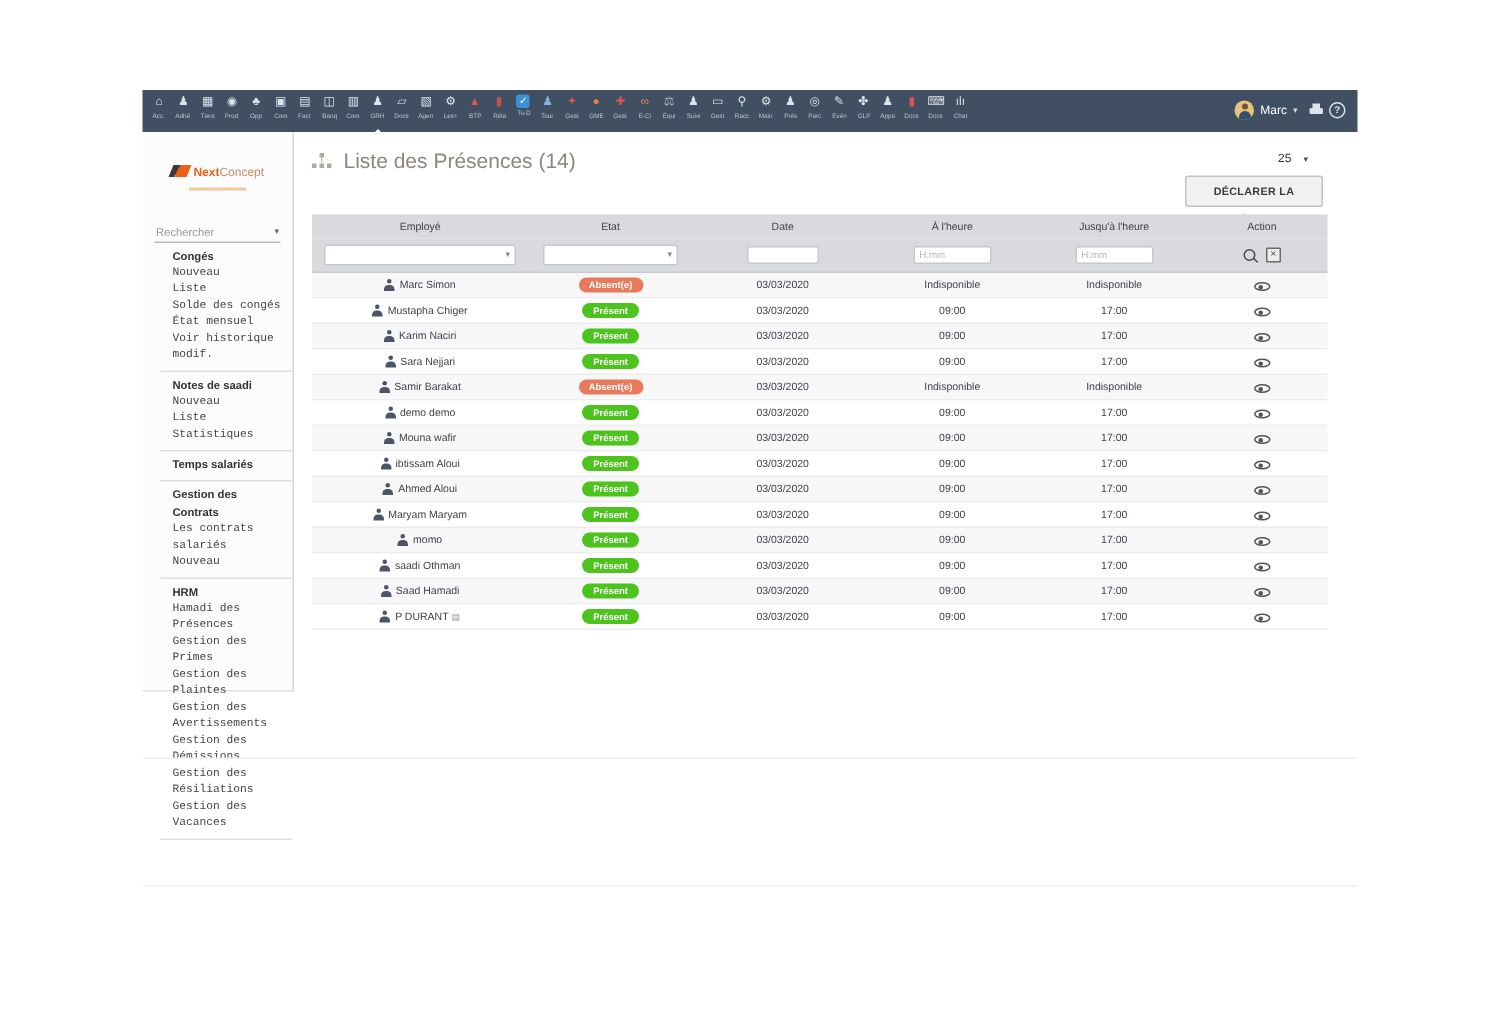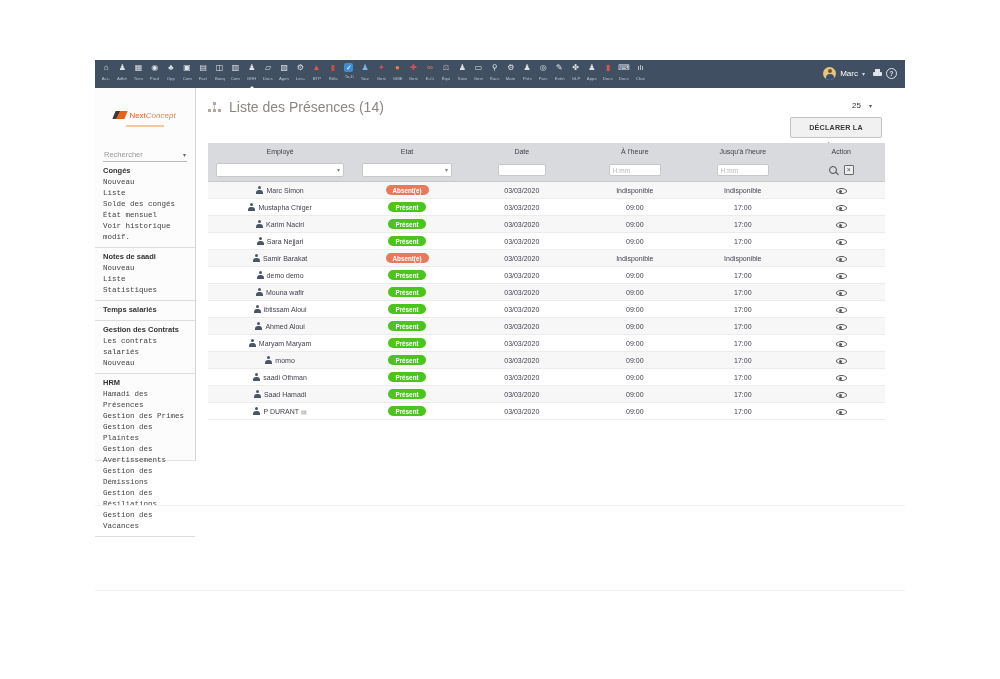--- a/index.html
+++ b/index.html
@@ -28,29 +28,29 @@
   .help{width:9px;height:9px;border-radius:50%;border:1px solid #dfe4ea;color:#dfe4ea;font-size:6.5px;
         line-height:9px;text-align:center;font-weight:bold;}
   .help::before{content:'?';}
 
   
   #sidebar{position:absolute;left:95px;top:88px;width:100px;height:372px;background:#fcfcfc;
            border-right:1px solid #d5d5d5;border-bottom:1px solid #e3e3e3;}
   #logo{position:absolute;top:16px;left:0;width:100%;text-align:center;cursor:pointer;}
   .logo-mark{display:inline-block;width:12px;height:8px;vertical-align:-1px;margin-right:3px;
              background:linear-gradient(100deg,#3a3a3a 35%,#e8611c 35%);transform:skewX(-22deg);}
-  .brand-prefix{font-size:8px;font-weight:normal;color:#e8611c;text-align:center;}
-  .brand-suffix{font-size:8px;color:#c98a5f;font-style:italic;}
+  .brand-prefix{font-size:8px;font-weight:bold;color:#e8611c;text-align:center;}
+  .brand-suffix{font-size:8px;color:#c98a5f;}
   .logo-tag{width:38px;height:2px;background:#f0c9a0;margin:3px auto 0;}
   #side-search{position:absolute;top:60px;left:8px;right:8px;border-bottom:1px solid #b9b9b9;
                font-size:7.5px;color:#999;padding:2px 1px;cursor:pointer;}
   #side-search .scaret{position:absolute;right:1px;top:3px;color:#666;font-size:6px;}
   #side-search .scaret::before{content:'▾';}
   #sidebar-sections{position:absolute;top:74px;left:0;right:0;}
-  .side-section{padding:3px 8px 4px;}
+  .side-section{padding:3px 8px 4px;margin-left:12px;}
   .side-section + .side-section{border-top:1px solid #ddd;}
   .side-section:last-child{border-bottom:1px solid #ddd;}
   .side-title{font-size:7.5px;font-weight:bold;color:#333;line-height:12px;cursor:pointer;}
   .side-link{font-size:7.5px;color:#444;line-height:11px;cursor:pointer;font-family:Liberation Mono, monospace;}
 
   
   #title-row{position:absolute;left:208px;top:100px;height:14px;display:flex;align-items:center;}
   .title-icon{width:13px;height:11px;position:relative;margin-right:8px;}
   .title-icon::before{content:'';position:absolute;left:5px;top:0;width:3px;height:3px;background:#b3a89c;
       box-shadow:-5px 7px 0 #b3a89c,0 7px 0 #b3a89c,5px 7px 0 #b3a89c;}

